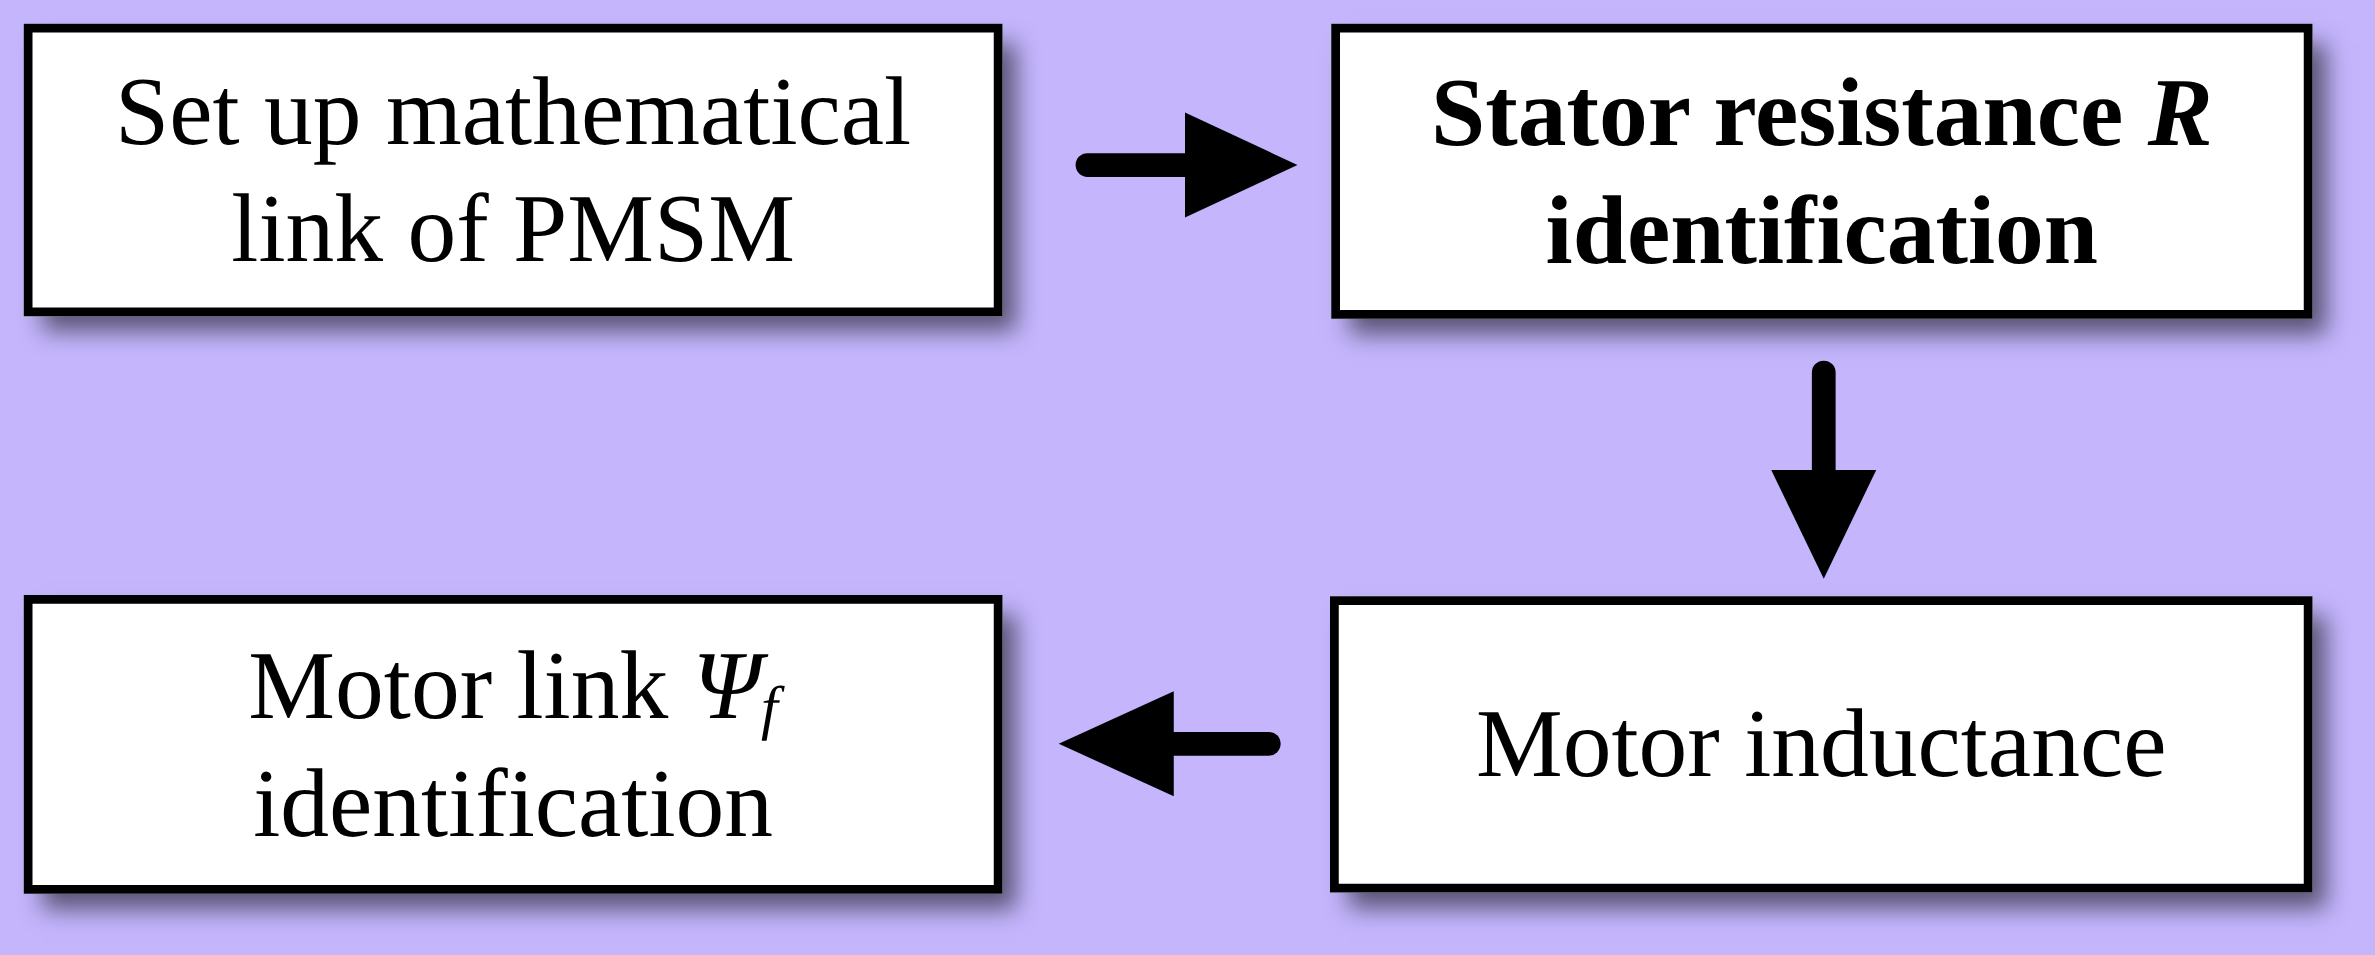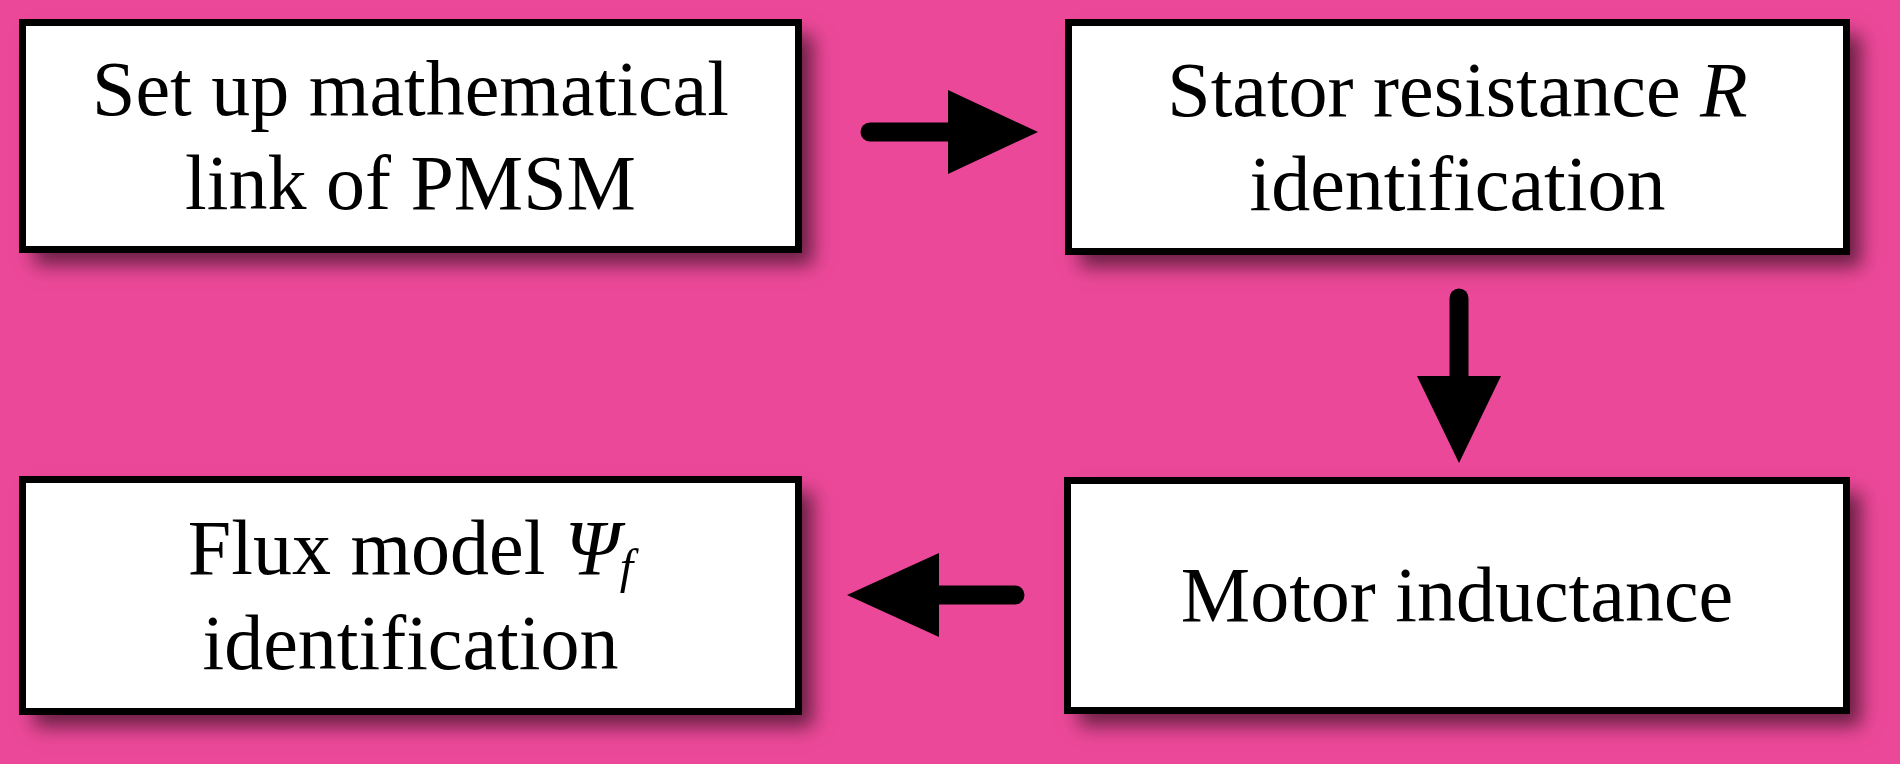--- a/index.html
+++ b/index.html
@@ -4,38 +4,38 @@
 <style>
   html, body {
     margin: 0;
     padding: 0;
     background: #ffffff;
   }
   .stage {
     position: relative;
     width: 1900px;
     height: 764px;
-    background: #ec4899;
+    background: #c4b5fd;
     overflow: hidden;
     font-family: "Liberation Serif", "DejaVu Serif", serif;
     color: #000000;
   }
   .flowbox {
     position: absolute;
     box-sizing: border-box;
     background: #ffffff;
     border: 7px solid #000000;
     box-shadow: 13px 14px 18px -2px rgba(0,0,0,0.55);
     display: flex;
     align-items: center;
     justify-content: center;
     text-align: center;
   }
   .box-setup  { left: 19px;   top: 19px;  width: 783px; height: 234px; }
-  .box-stator { left: 1065px; top: 19px;  width: 785px; height: 236px; }
+  .box-stator { left: 1065px; top: 19px;  width: 785px; height: 236px; font-weight: bold; }
   .box-induct { left: 1064px; top: 477px; width: 786px; height: 237px; }
   .box-flux   { left: 19px;   top: 476px; width: 783px; height: 239px; }
 
   .boxtext {
     font-size: 78px;
     line-height: 1.21;
     white-space: nowrap;
   }
   .line { display: block; }
   .mvar { font-style: italic; }
@@ -74,21 +74,21 @@
   </div>
 
   <div class="flowbox box-induct">
     <div class="boxtext">
       <span class="line">Motor inductance</span>
     </div>
   </div>
 
   <div class="flowbox box-flux">
     <div class="boxtext">
-      <span class="line"><span>Flux model </span><span class="mvar">Ψ</span><sub class="msub">f</sub></span>
+      <span class="line"><span>Motor link </span><span class="mvar">Ψ</span><sub class="msub">f</sub></span>
       <span class="line">identification</span>
     </div>
   </div>
 
   <div class="arrow arrow-right-pos">
     <svg width="196" height="88" viewBox="0 0 196 88" xmlns="http://www.w3.org/2000/svg">
       <line x1="20" y1="44" x2="102" y2="44" stroke="#000000" stroke-width="19" stroke-linecap="round"></line>
       <polygon points="98,2 98,86 188,44" fill="#000000"></polygon>
     </svg>
   </div>

